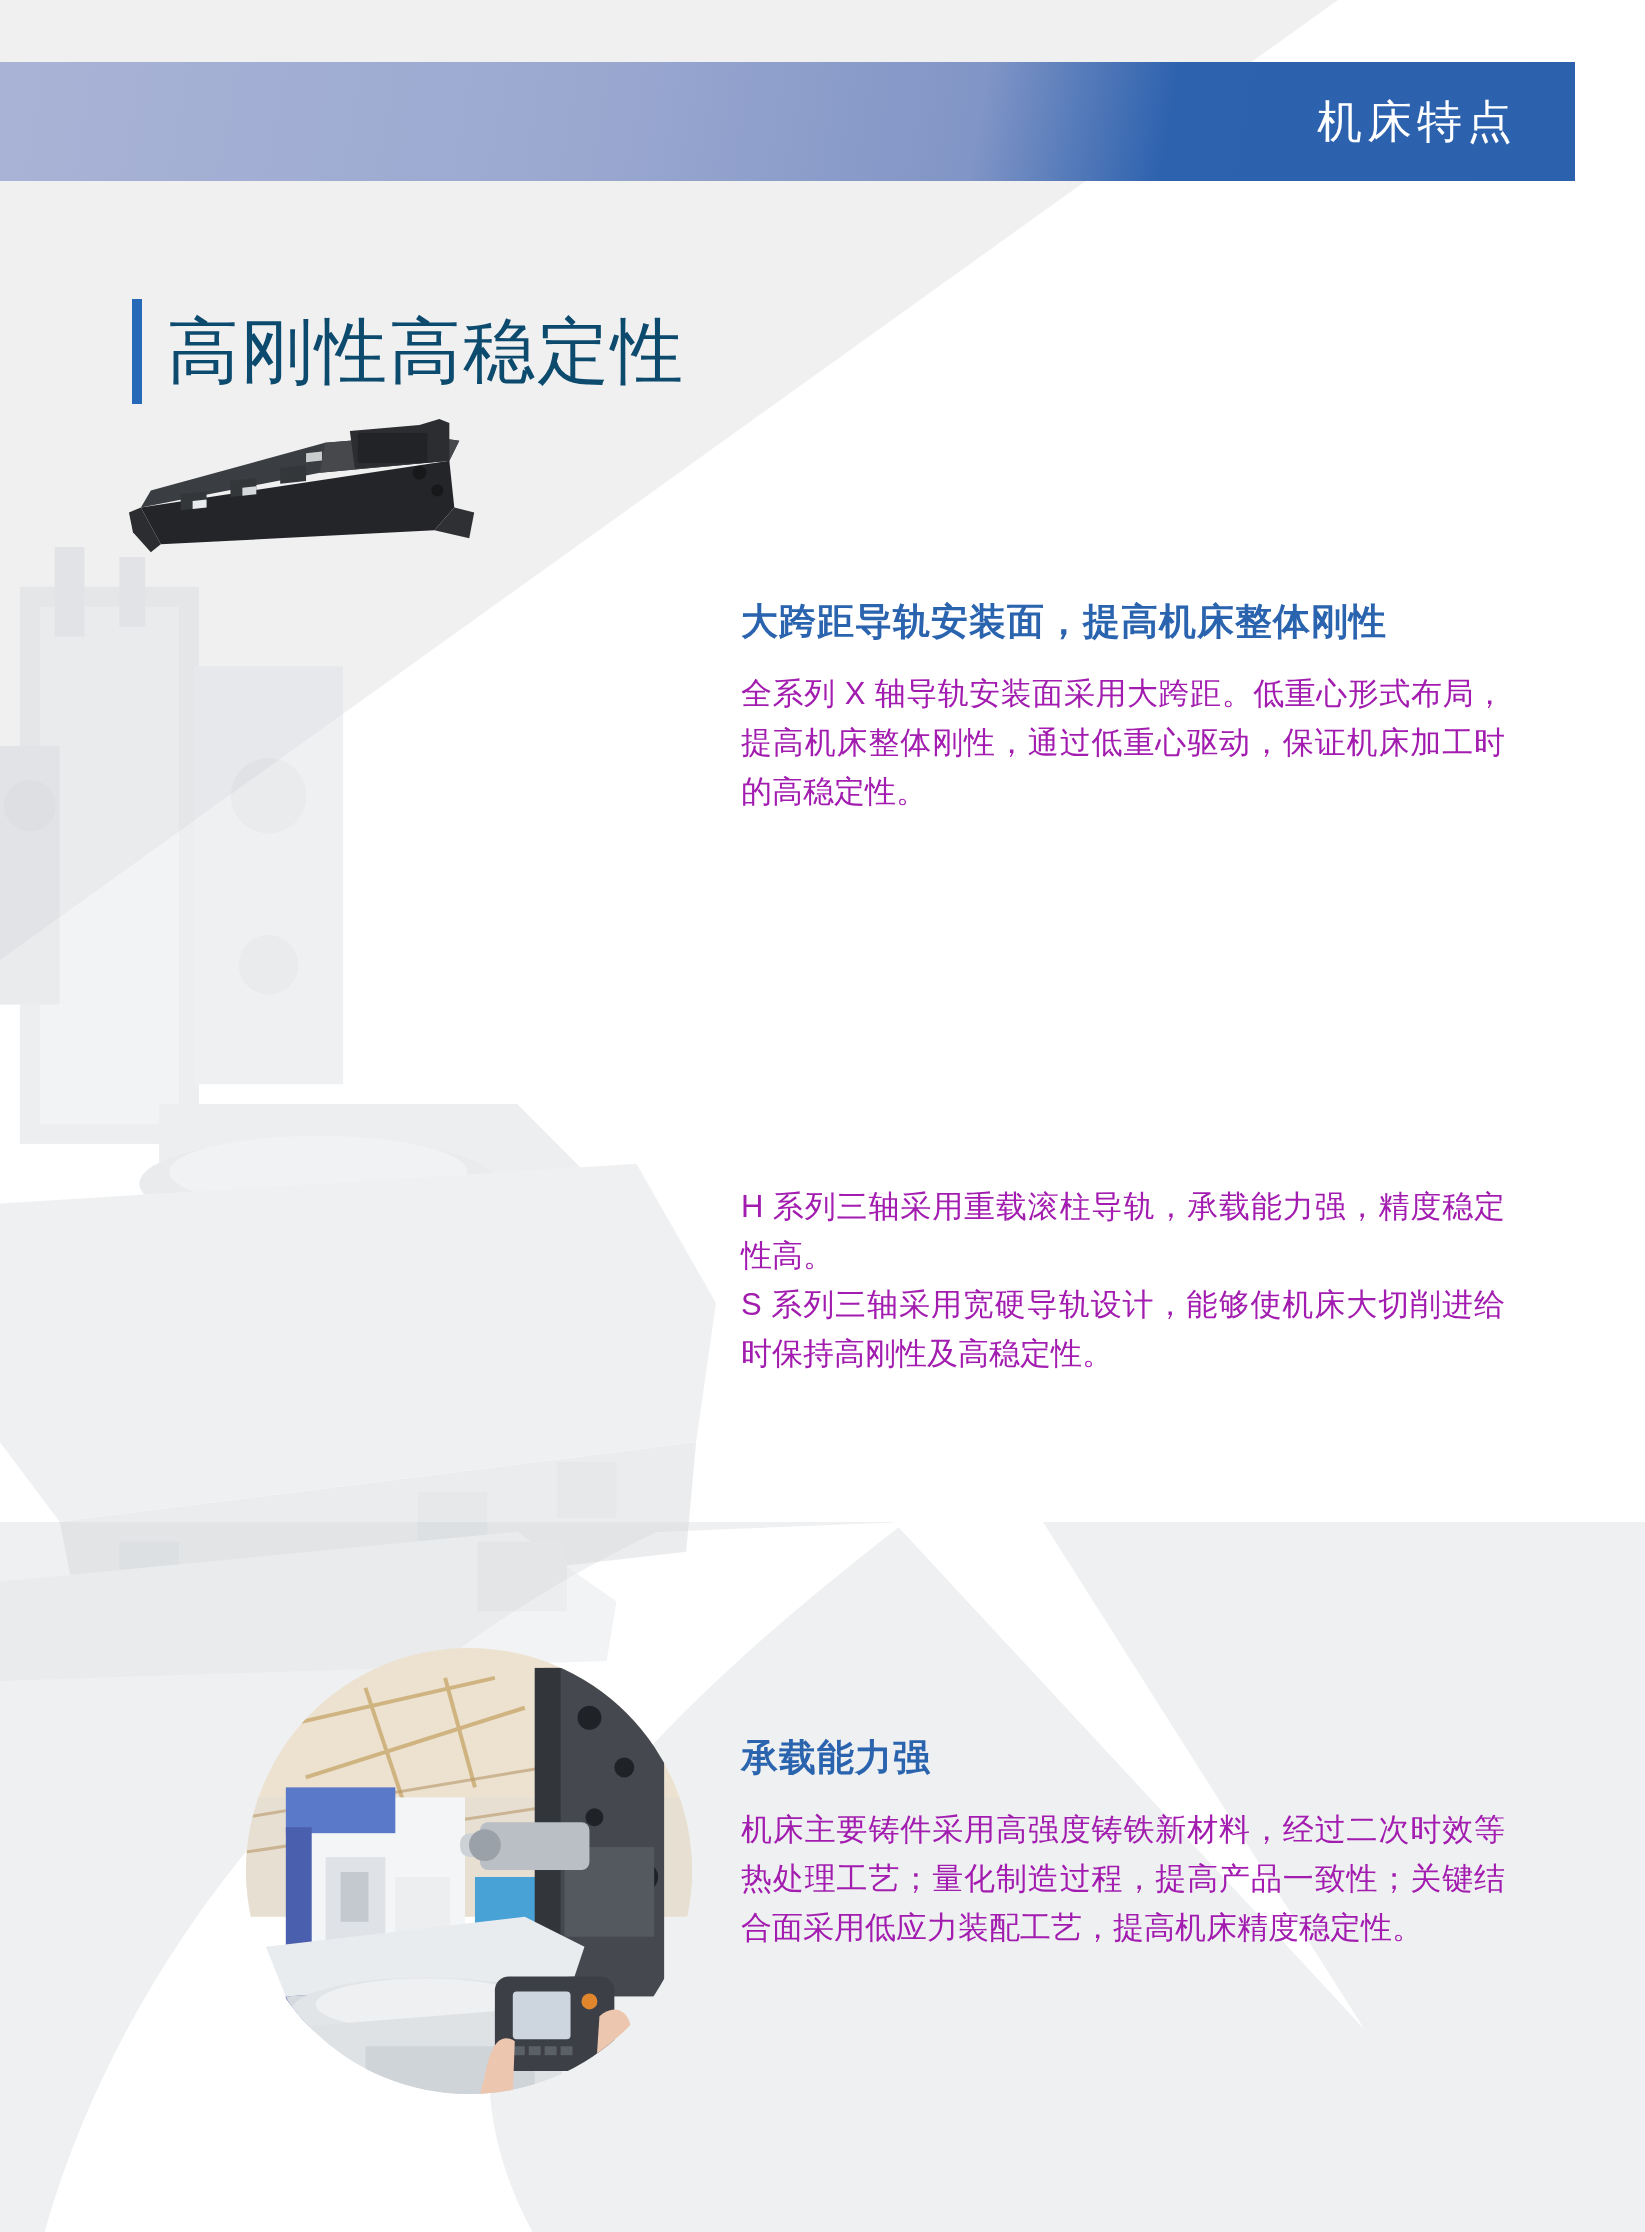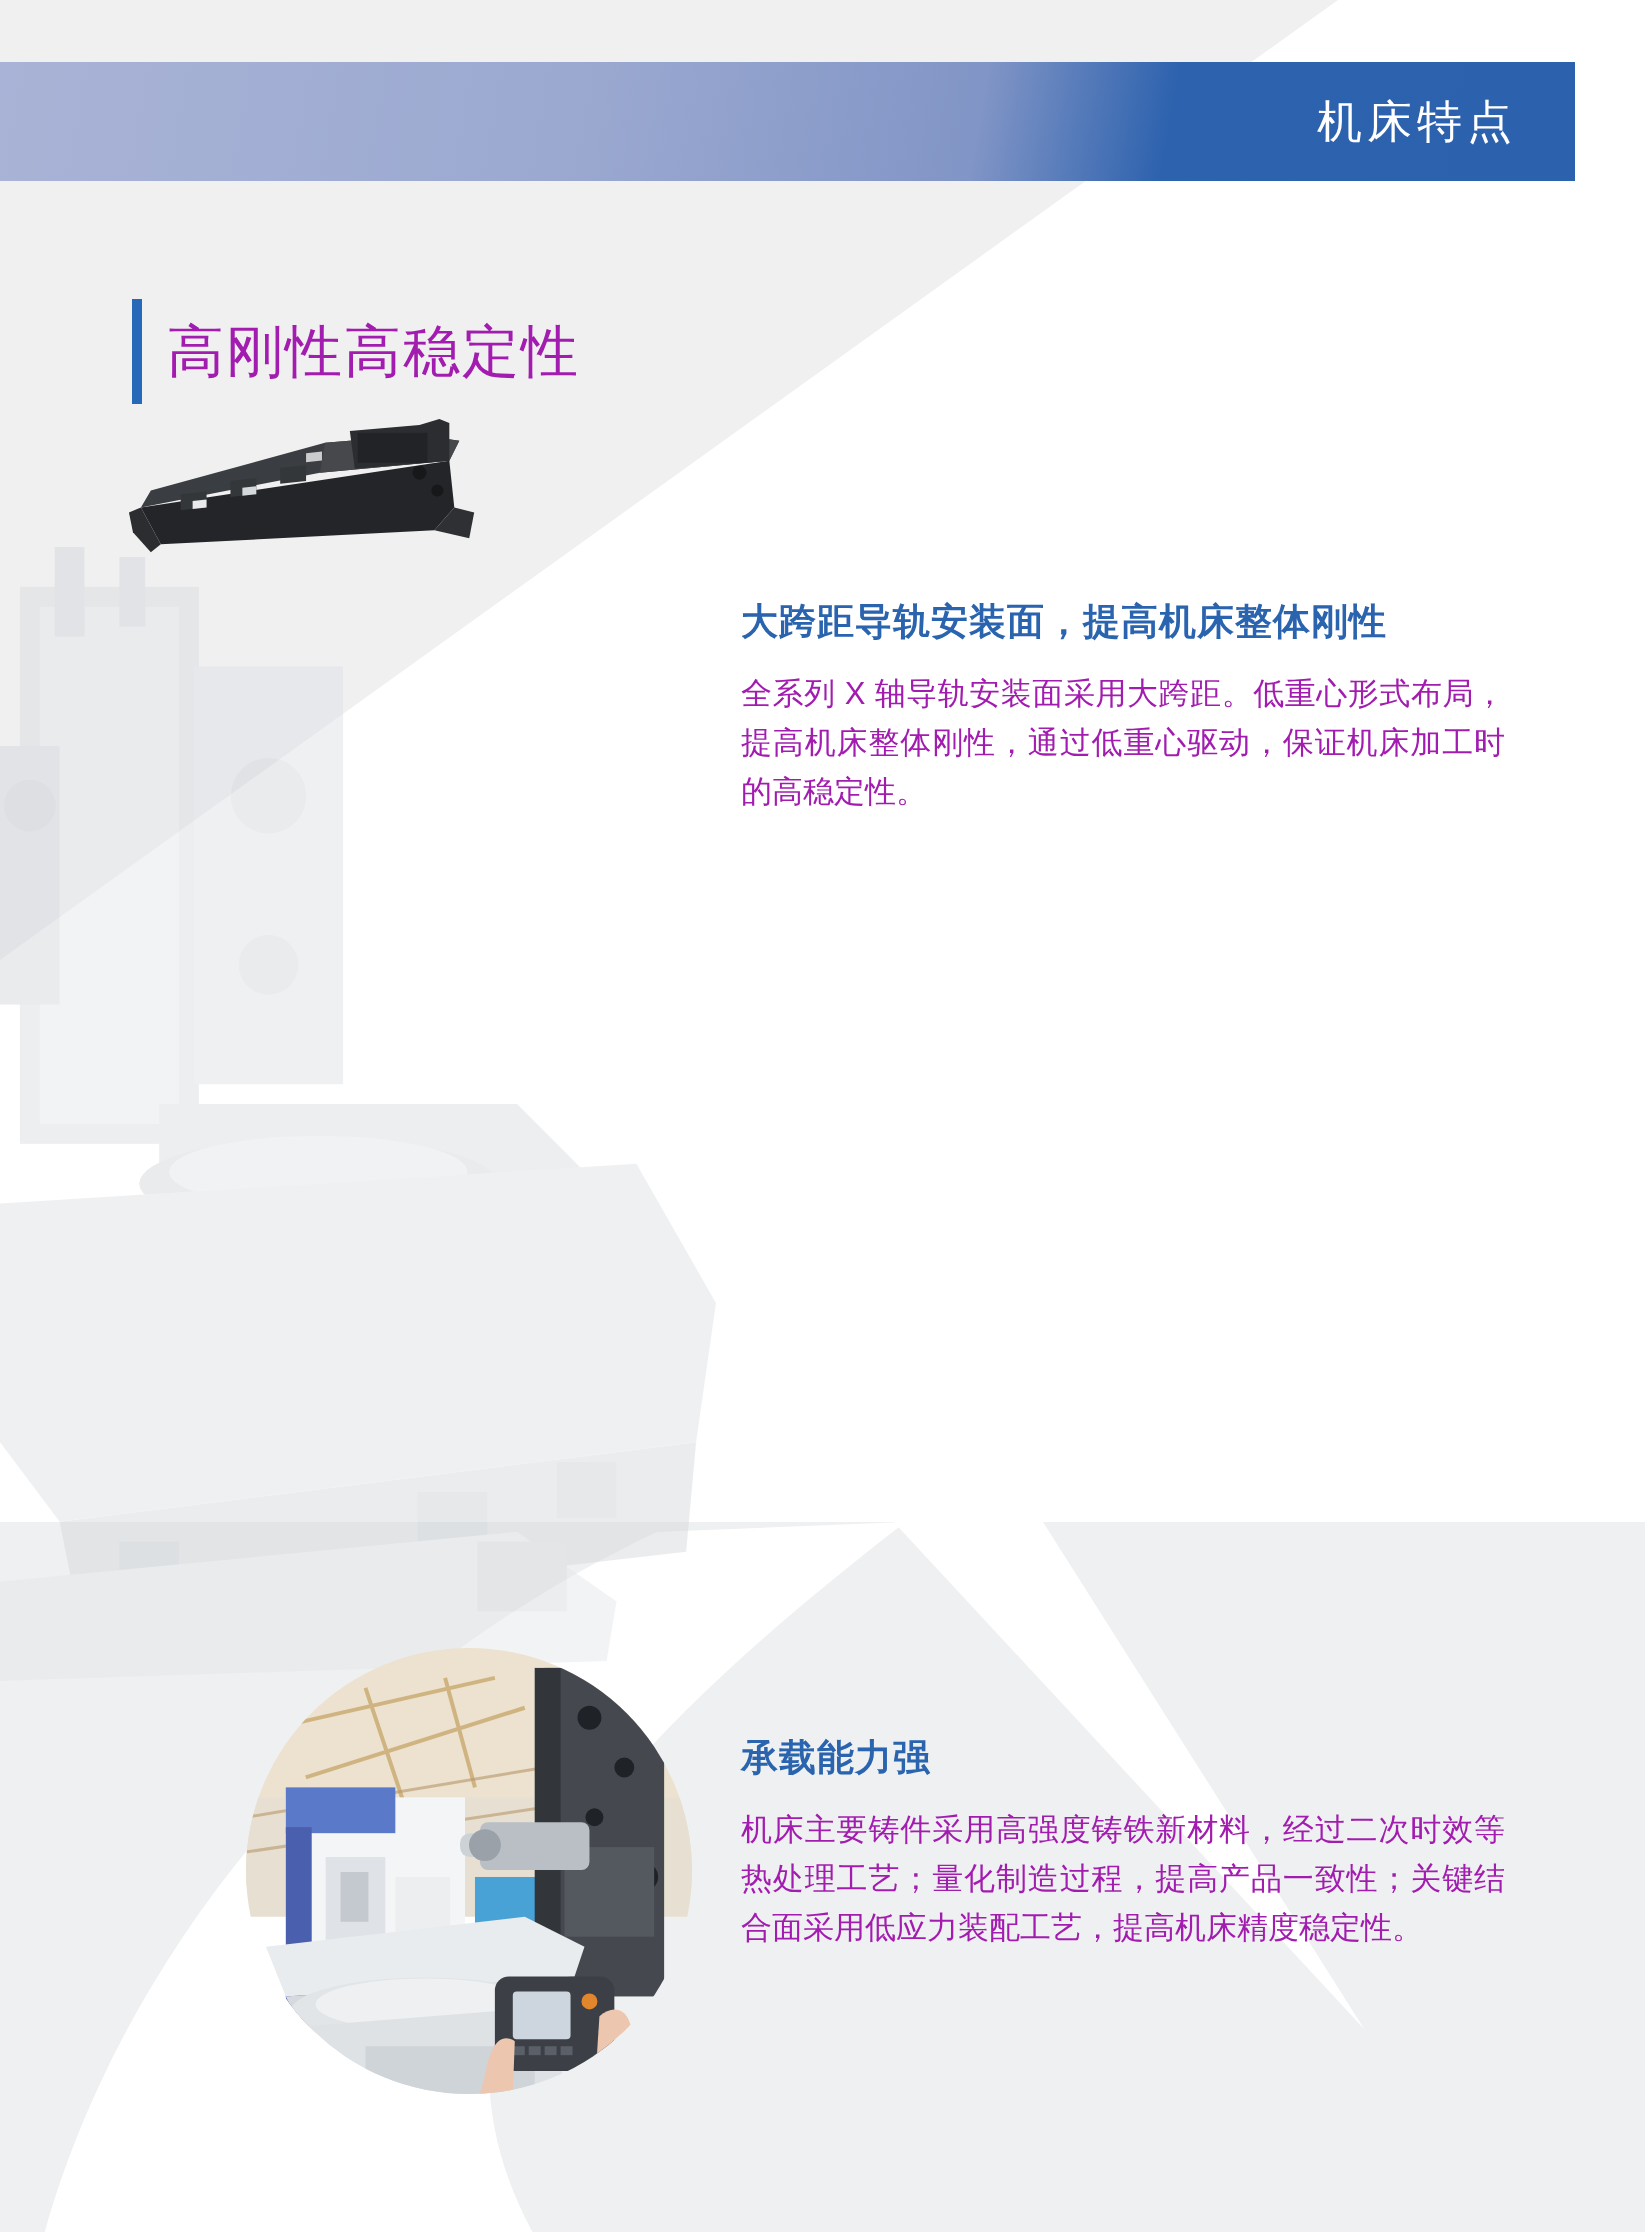--- a/index.html
+++ b/index.html
@@ -28,21 +28,21 @@
     background:linear-gradient(100deg,#a9b3d6 0%,#9aa8d0 38%,#8195c6 62%,#2d62ae 74%,#2c61ad 100%);
     display:flex;align-items:center;justify-content:flex-end;
   }
   .banner-label{
     color:#ffffff;font-size:45px;letter-spacing:5px;
     padding-right:58px;font-weight:400;
   }
   
   .title-block{position:absolute;left:132px;top:299px;display:flex;align-items:center;}
   .title-accent{width:10px;height:105px;background:#2569b8;margin-right:25px;}
-  .page-title{font-size:57px;font-weight:500;color:#a21caf;letter-spacing:2px;line-height:105px;white-space:nowrap;}
+  .page-title{font-size:72px;font-weight:500;color:#0c4a6e;letter-spacing:2px;line-height:105px;white-space:nowrap;}
   
   .section{position:absolute;left:741px;width:764px;}
   .section-heading{
     color:#2a63ae;font-size:37px;font-weight:700;
     letter-spacing:1px;line-height:46px;white-space:nowrap;
   }
   .section-body{
     margin-top:24px;font-size:31px;line-height:49px;
     color:#a21caf;text-align:justify;
   }
@@ -132,20 +132,24 @@
   </svg>
 
   <div class="section" id="section-1">
     <div class="section-heading">大跨距导轨安装面，提高机床整体刚性</div>
     <div class="section-body">
       <p>全系列 X 轴导轨安装面采用大跨距。低重心形式布局，提高机床整体刚性，通过低重心驱动，保证机床加工时的高稳定性。</p>
     </div>
   </div>
 
   <div class="section" id="section-2">
+    <div class="section-body">
+      <p>H 系列三轴采用重载滚柱导轨，承载能力强，精度稳定性高。</p>
+      <p>S 系列三轴采用宽硬导轨设计，能够使机床大切削进给时保持高刚性及高稳定性。</p>
+    </div>
   </div>
 
   <div class="circle-photo">
     <svg width="446" height="446" viewBox="0 0 448 448">
 
       <rect x="0" y="0" width="448" height="240" fill="#ece2cf"></rect>
       <rect x="0" y="150" width="448" height="120" fill="#e7e0d2"></rect>
       <g stroke="#c9a96e" stroke-width="4" opacity=".8">
         <line x1="30" y1="80" x2="250" y2="30"></line>
         <line x1="60" y1="130" x2="280" y2="60"></line>

